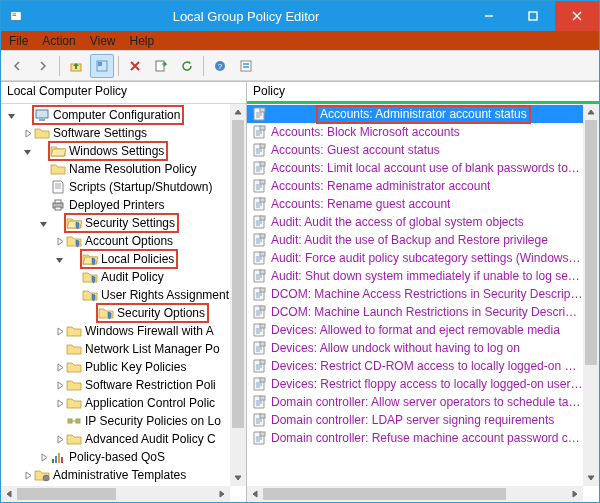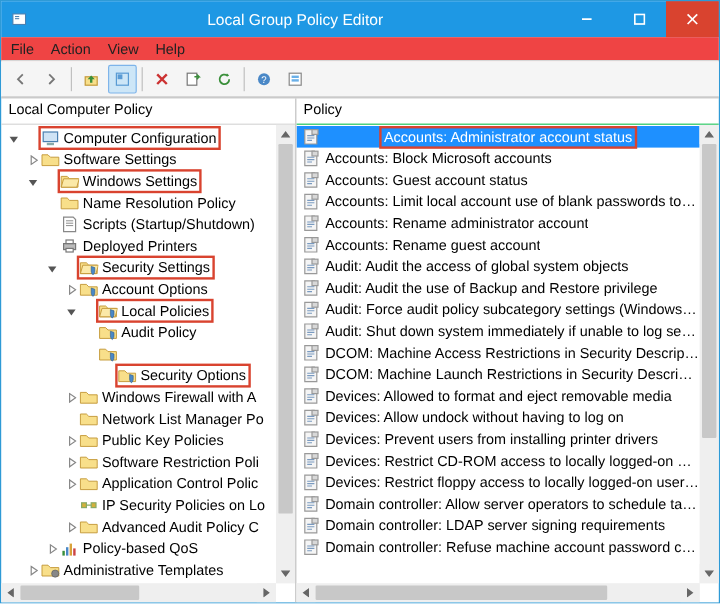--- a/index.html
+++ b/index.html
@@ -5,45 +5,45 @@
   * { box-sizing: border-box; margin: 0; padding: 0; }
   html, body { width: 600px; height: 503px; font-family: "Segoe UI", Tahoma, sans-serif; font-size: 12px; overflow: hidden; background: #fff; }
   .window { width: 600px; height: 503px; border: 1px solid #2e9ad6; display: flex; flex-direction: column; }
   .titlebar { height: 30px; background: #1e98e4; color: #fff; display: flex; align-items: center; padding-left: 6px; }
   .titlebar .icon-slot { width: 18px; height: 18px; display: flex; align-items: center; justify-content: center; }
   .titlebar .title { flex: 1; text-align: center; font-size: 13px; }
   .winbtns { display: flex; height: 100%; }
   .winbtn { width: 44px; height: 100%; display: flex; align-items: center; justify-content: center; color: #fff; }
   .winbtn.close { background: #d9432f; }
   .winbtn svg { stroke: #fff; stroke-width: 1.4; fill: none; }
-  .menubar { height: 20px; display: flex; align-items: center; gap: 14px; padding: 0 8px; background: #ef4444; border-bottom: 1px solid #d6d6d6; }
+  .menubar { height: 20px; display: flex; align-items: center; gap: 14px; padding: 0 8px; background: #c2410c; border-bottom: 1px solid #d6d6d6; }
   .menubar span { color: #222; }
   .toolbar { height: 30px; display: flex; align-items: center; gap: 2px; padding: 0 4px; background: #f5f5f5; border-bottom: 1px solid #d6d6d6; }
   .tbtn { width: 24px; height: 24px; border: 1px solid transparent; display: flex; align-items: center; justify-content: center; border-radius: 2px; }
   .tbtn.selected { border-color: #7eb4ea; background: #cde6f7; }
   .tsep { width: 1px; height: 20px; background: #c0c0c0; margin: 0 2px; }
   .body { flex: 1; display: flex; min-height: 0; border-top: 1px solid #c0c0c0; }
   .pane { overflow: hidden; position: relative; display: flex; flex-direction: column; }
   .left { width: 246px; border-right: 1px solid #c0c0c0; }
   .right { flex: 1; }
   .pane-header { height: 22px; padding: 2px 6px; border-bottom: 1px solid #d6d6d6; color: #000; white-space: nowrap; }
-  .right .pane-header { border-bottom: 1px solid #22c55e; }
+  .right .pane-header { border-bottom: 3px solid #22c55e; }
   .scroll { flex: 1; overflow: hidden; position: relative; }
   .tree { padding: 2px 0 2px 2px; white-space: nowrap; }
   .node { display: flex; align-items: center; height: 18px; }
   .twisty { width: 12px; height: 12px; margin-right: 1px; display: inline-flex; align-items: center; justify-content: center; }
   .twisty svg { width: 9px; height: 9px; }
   .node .ico { width: 16px; height: 16px; margin-right: 3px; display: inline-flex; align-items: center; justify-content: center; }
   .node .lbl { color: #000; }
   .hl { border: 2px solid #d9432f; display: inline-block; padding: 0 2px; margin: -2px 0; height: 19px; line-height: 15px; }
   .hl2 { border: 2px solid #d9432f; display: inline-flex; align-items: center; padding-right: 2px; margin: -2px 14px; height: 20px; }
   .list { padding-top: 1px; }
   .row { display: flex; align-items: center; height: 18px; padding-left: 4px; }
   .row .ico { width: 16px; height: 16px; margin-right: 4px; flex-shrink: 0; }
-  .row .txt { color: #000000; white-space: nowrap; overflow: hidden; text-overflow: ellipsis; }
+  .row .txt { color: #a21caf; white-space: nowrap; overflow: hidden; text-overflow: ellipsis; }
   .row.selected { background: #1e90ff; }
   .row.selected .txt { color: #fff; }
   .sb-v { position: absolute; right: 0; top: 0; bottom: 16px; width: 16px; background: #efefef; display: flex; flex-direction: column; }
   .sb-h { position: absolute; left: 0; right: 0; bottom: 0; height: 16px; background: #efefef; display: flex; }
   .sb-btn { width: 16px; height: 16px; background: #efefef; display: flex; align-items: center; justify-content: center; }
   .sb-btn svg { width: 8px; height: 8px; stroke: #666; fill: #666; }
   .sb-track-v { flex: 1; position: relative; }
   .sb-thumb-v { position: absolute; left: 2px; right: 2px; top: 0; height: 70%; background: #c8c8c8; border-radius: 1px; }
   .left .sb-thumb-v { height: 88%; }
   .sb-track-h { flex: 1; position: relative; }
@@ -291,20 +291,21 @@
               <span class="lbl">Audit Policy</span>
             </div>
             <div class="node" style="padding-left: 66px;">
               <span class="twisty"></span>
               <span class="ico">
                 <svg width="16" height="16" viewBox="0 0 16 16">
                   <path d="M1 4 H6 L8 6 H15 V13 H1 Z" fill="#f8df8a" stroke="#c49a3a" stroke-width="0.8"></path>
                   <path d="M10 7 L13 8 V11 C13 13 11.5 14 11.5 14 C11.5 14 10 13 10 11 Z" fill="#4a88c7" stroke="#2e5a8a" stroke-width="0.5"></path>
                 </svg>
               </span>
+              <span class="lbl">User Rights Assignment</span>
             </div>
             <div class="node" style="padding-left: 66px;">
               <span class="twisty"></span>
               <span class="hl2">
                 <span class="ico">
                   <svg width="16" height="16" viewBox="0 0 16 16">
                     <path d="M1 4 H6 L8 6 H15 V13 H1 Z" fill="#f8df8a" stroke="#c49a3a" stroke-width="0.8"></path>
                     <path d="M10 7 L13 8 V11 C13 13 11.5 14 11.5 14 C11.5 14 10 13 10 11 Z" fill="#4a88c7" stroke="#2e5a8a" stroke-width="0.5"></path>
                   </svg>
                 </span>
@@ -572,28 +573,20 @@
                   <path d="M5 7 h6 M5 9 h6 M5 11 h4" stroke="#7a9ac0" stroke-width="0.9"></path>
                 </svg></span>
               <span class="txt">Devices: Allow undock without having to log on</span>
             </div>
             <div class="row">
               <span class="ico"><svg width="16" height="16" viewBox="0 0 16 16">
                   <path d="M3 2 H11 L13 4 V14 H3 Z" fill="#f5f5f5" stroke="#999"></path>
                   <rect x="9" y="2" width="5" height="4" fill="#d8d8d8" stroke="#999"></rect>
                   <path d="M5 7 h6 M5 9 h6 M5 11 h4" stroke="#7a9ac0" stroke-width="0.9"></path>
                 </svg></span>
-              <span class="txt">Devices: Prevent users from installing printer drivers</span>
-            </div>
-            <div class="row">
-              <span class="ico"><svg width="16" height="16" viewBox="0 0 16 16">
-                  <path d="M3 2 H11 L13 4 V14 H3 Z" fill="#f5f5f5" stroke="#999"></path>
-                  <rect x="9" y="2" width="5" height="4" fill="#d8d8d8" stroke="#999"></rect>
-                  <path d="M5 7 h6 M5 9 h6 M5 11 h4" stroke="#7a9ac0" stroke-width="0.9"></path>
-                </svg></span>
               <span class="txt">Devices: Restrict CD-ROM access to locally logged-on user ...</span>
             </div>
             <div class="row">
               <span class="ico"><svg width="16" height="16" viewBox="0 0 16 16">
                   <path d="M3 2 H11 L13 4 V14 H3 Z" fill="#f5f5f5" stroke="#999"></path>
                   <rect x="9" y="2" width="5" height="4" fill="#d8d8d8" stroke="#999"></rect>
                   <path d="M5 7 h6 M5 9 h6 M5 11 h4" stroke="#7a9ac0" stroke-width="0.9"></path>
                 </svg></span>
               <span class="txt">Devices: Restrict floppy access to locally logged-on user only</span>
             </div>

